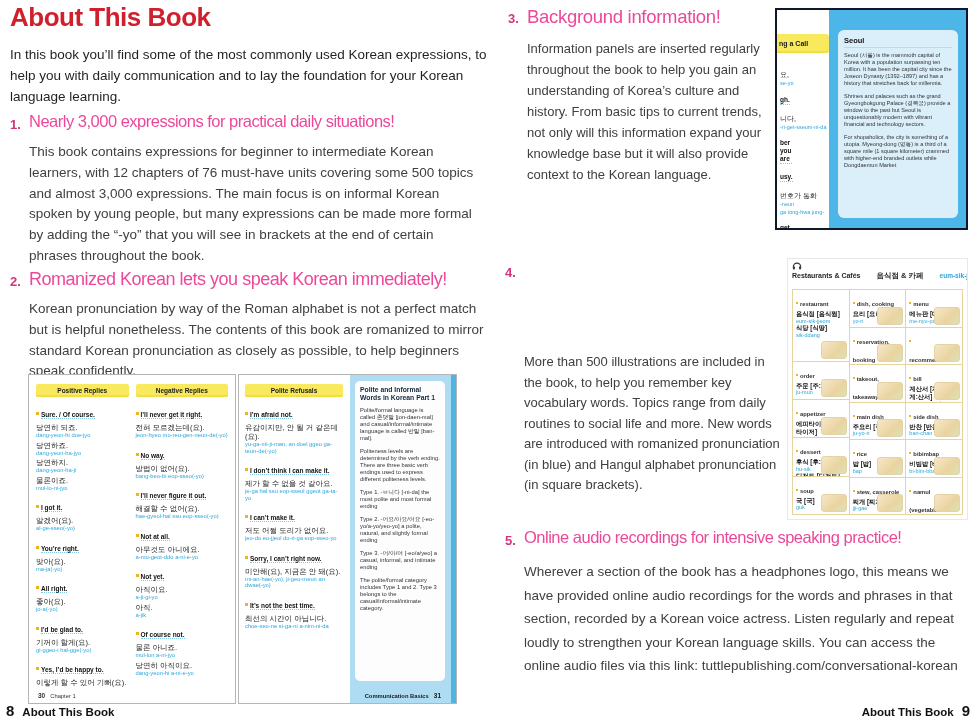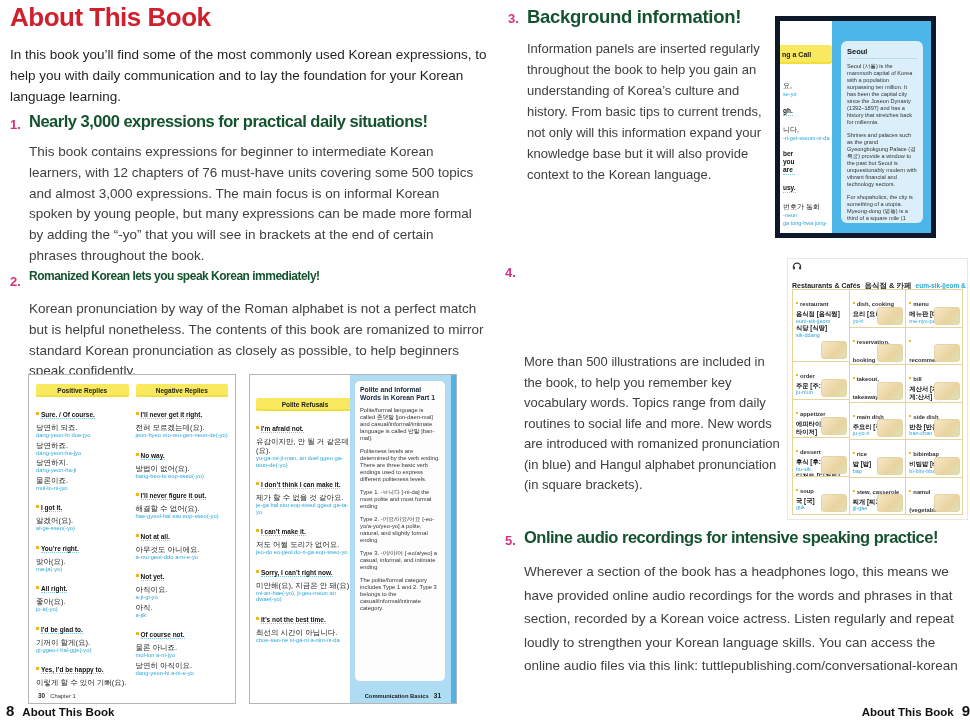--- a/index.html
+++ b/index.html
@@ -5,81 +5,81 @@
   *{box-sizing:border-box;margin:0;padding:0}
   html,body{background:#ffffff}
   .sheet{position:relative;width:970px;height:723px;background:#ffffff;overflow:hidden;
          font-family:"Liberation Sans",sans-serif;color:#231f20}
 
   
   .title{position:absolute;left:10px;top:2px;font-size:26px;font-weight:800;color:#d0202e;letter-spacing:-.5px}
   .intro{position:absolute;left:10px;top:44px;width:478px;font-size:13.5px;line-height:21px}
 
   .secnum{position:absolute;font-size:13px;font-weight:800;color:#d6327e}
-  .sechead{position:absolute;font-weight:700;color:#14532d}
+  .sechead{position:absolute;font-weight:400;color:#ec4899}
   .secbody{position:absolute;font-size:13.5px;line-height:20.8px;color:#404040}
 
   .n1{left:10px;top:117px}  .hd1{left:29px;top:112px;font-size:16.5px;letter-spacing:-.5px;white-space:nowrap}
   .b1{left:29px;top:142px;width:455px}
-  .n2{left:10px;top:274px}  .hd2{left:29px;top:269px;font-size:12px;letter-spacing:-.5px;white-space:nowrap}
+  .n2{left:10px;top:274px}  .hd2{left:29px;top:269px;font-size:18px;letter-spacing:-.5px;white-space:nowrap}
   .b2{left:29px;top:299px;width:455px}
   .n3{left:508px;top:11px}  .hd3{left:527px;top:6px;font-size:18.5px;letter-spacing:-.3px}
   .b3{left:527px;top:38px;width:254px;line-height:21px;font-size:13px}
   .n4{left:505px;top:265px} .hd4{left:524px;top:260px;font-size:18px;line-height:22px;width:272px;letter-spacing:-.3px}
   .b4{left:524px;top:352px;width:260px;line-height:20.5px;font-size:13px}
   .n5{left:505px;top:533px} .hd5{left:524px;top:528px;font-size:16.5px;letter-spacing:-.5px;white-space:nowrap}
   .b5{left:524px;top:560px;width:446px;line-height:23.5px}
 
   
-  .spread{position:absolute;left:28px;top:374px;width:429px;height:330px;display:flex;gap:13px}
+  .spread{position:absolute;left:28px;top:374px;width:429px;height:330px;display:flex;gap:2px}
   .pagebox{background:#fff;border:1px solid #b5b5b5;position:relative}
   .boxA{width:208px}
   .boxB{flex:1}
   .boxA-inner{display:flex;gap:7px;padding:9px 7px 20px}
   .repcol{flex:1;min-width:0}
   .ytab{background:#f8e95f;border-radius:2px;height:13px;line-height:13px;text-align:center;
         font-size:6.5px;font-weight:800;color:#1a1a1a;margin-bottom:6px;box-shadow:0 -2px 0 #f3df3c inset}
   .entry{margin-bottom:5px}
   .blt{display:inline-block;width:3px;height:3px;background:#f0b619;margin-right:2px;vertical-align:2px}
   .enline{font-size:6.5px;font-weight:800;color:#111;border-bottom:1px dotted #7ec9ec;line-height:9px}
   .ko{font-size:7.5px;color:#222;line-height:9px;margin-top:2px}
   .rom{font-size:5.8px;color:#2aa6dc;line-height:6.5px}
   .he:empty{display:none}
   .pgfoot{position:absolute;bottom:4px;font-size:5.8px;color:#333}
   .pgfootA{left:9px}
   .pgnumA{font-weight:800;font-size:6.5px;margin-right:5px}
-  .boxB-left{position:absolute;left:6px;top:23px;width:98px}
+  .boxB-left{position:absolute;left:6px;top:9px;width:98px}
   .bluepanel{position:absolute;right:0;top:0;bottom:0;width:106px;background:#aedcf3;border-right:5px solid #4db5e4}
   .whitecard{position:absolute;left:5px;right:6px;top:6px;bottom:22px;background:#fdfdfd;border-radius:5px;padding:5px;overflow:hidden}
   .paneltitle{font-size:6.8px;font-weight:800;color:#14283f;line-height:8px;margin-bottom:5px}
   .panelp{font-size:5.8px;line-height:7px;color:#333;margin-bottom:6px}
   .pgfootB{right:10px;font-weight:700;color:#1a1a1a}
   .pgnumB{font-weight:800;font-size:6.5px;margin-left:5px}
 
   
-  .snap1{position:absolute;left:775px;top:16px;width:161px;height:222px;background:#fff;border:5px solid #0f172a;overflow:hidden}
+  .snap1{position:absolute;left:775px;top:8px;width:193px;height:222px;background:#fff;border:2px solid #0f172a;overflow:hidden}
   .callzone{position:absolute;left:0;top:0;bottom:0;width:52px}
   .calltab{position:absolute;left:-4px;top:24px;width:56px;height:19px;background:#f8e95f;border-radius:0 3px 3px 0;
            font-size:7px;font-weight:800;line-height:19px;padding-left:6px;color:#1a1a1a;box-shadow:0 -2px 0 #f3df3c inset}
   .calllines{position:absolute;left:3px;top:52px;width:49px}
   .calllines [data-style="ko"]{font-size:7px;color:#222;margin-top:8px;line-height:9px}
   .calllines [data-style="rom"]{font-size:5.5px;color:#2aa6dc;margin-top:1px;line-height:6.5px;white-space:nowrap}
   .calllines [data-style="en"]{font-size:6.5px;font-weight:800;color:#111;margin-top:9px;line-height:8px;
            border-bottom:1px dotted #7ec9ec;display:inline-block;margin-right:100%}
   .calllines [data-style="en2"]{font-size:6.5px;font-weight:800;color:#111;margin-top:2px;line-height:8px;
            border-bottom:1px dotted #7ec9ec;display:inline-block;margin-right:100%}
   .bluezone{position:absolute;left:52px;right:0;top:0;bottom:0;background:#4cb6e8}
   .seoulcard{position:absolute;left:9px;right:8px;top:20px;bottom:10px;background:#dbeffa;border-radius:6px;padding:6px;overflow:hidden}
   .seoultitle{font-size:7.5px;font-weight:800;color:#111;padding-bottom:2px;border-bottom:1px solid #bdd9ea;margin-bottom:4px}
   .seoulp{font-size:5.6px;line-height:7px;color:#333;margin-bottom:6px}
 
   
   .snap2{position:absolute;left:787px;top:258px;width:181px;height:262px;background:#fff;border:1px solid #e8e8e8;overflow:hidden}
   .vhead{padding:2px 4px 0}
-  .vtitle-row{display:flex;align-items:baseline;gap:4px;margin-top:11px;white-space:nowrap}
+  .vtitle-row{display:flex;align-items:baseline;gap:16px;margin-top:1px;white-space:nowrap}
   .vt-en{font-size:7px;font-weight:800}
   .vt-ko{font-size:7.5px;font-weight:800}
   .vt-rom{font-size:6.5px;color:#2aa6dc;font-weight:700}
   .vgrid{position:absolute;left:4px;right:4px;top:30px;bottom:4px;display:flex;border:1px solid #e7d49c}
   .vcol{flex:1;display:flex;flex-direction:column;border-right:1px solid #e7d49c;min-width:0}
   .vcol:last-child{border-right:none}
   .vcell{flex:1;border-bottom:1px solid #e7d49c;padding:2px 3px;position:relative;overflow:hidden}
   .vcell:last-child{border-bottom:none}
   .vcell[data-tall="true"]{flex:2}
   .vblt{display:inline-block;width:2px;height:2px;background:#f0b619;margin-right:2px;vertical-align:2px}

